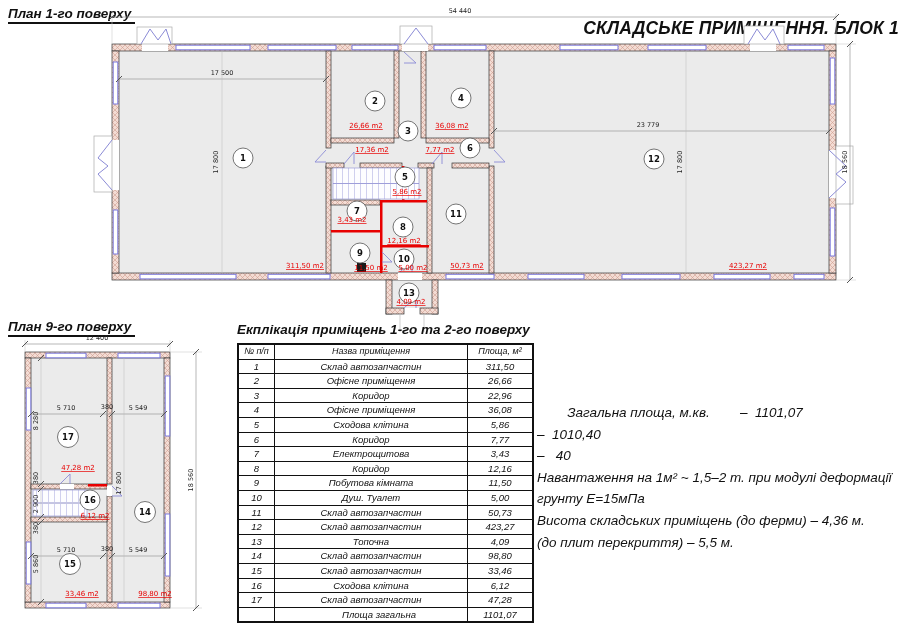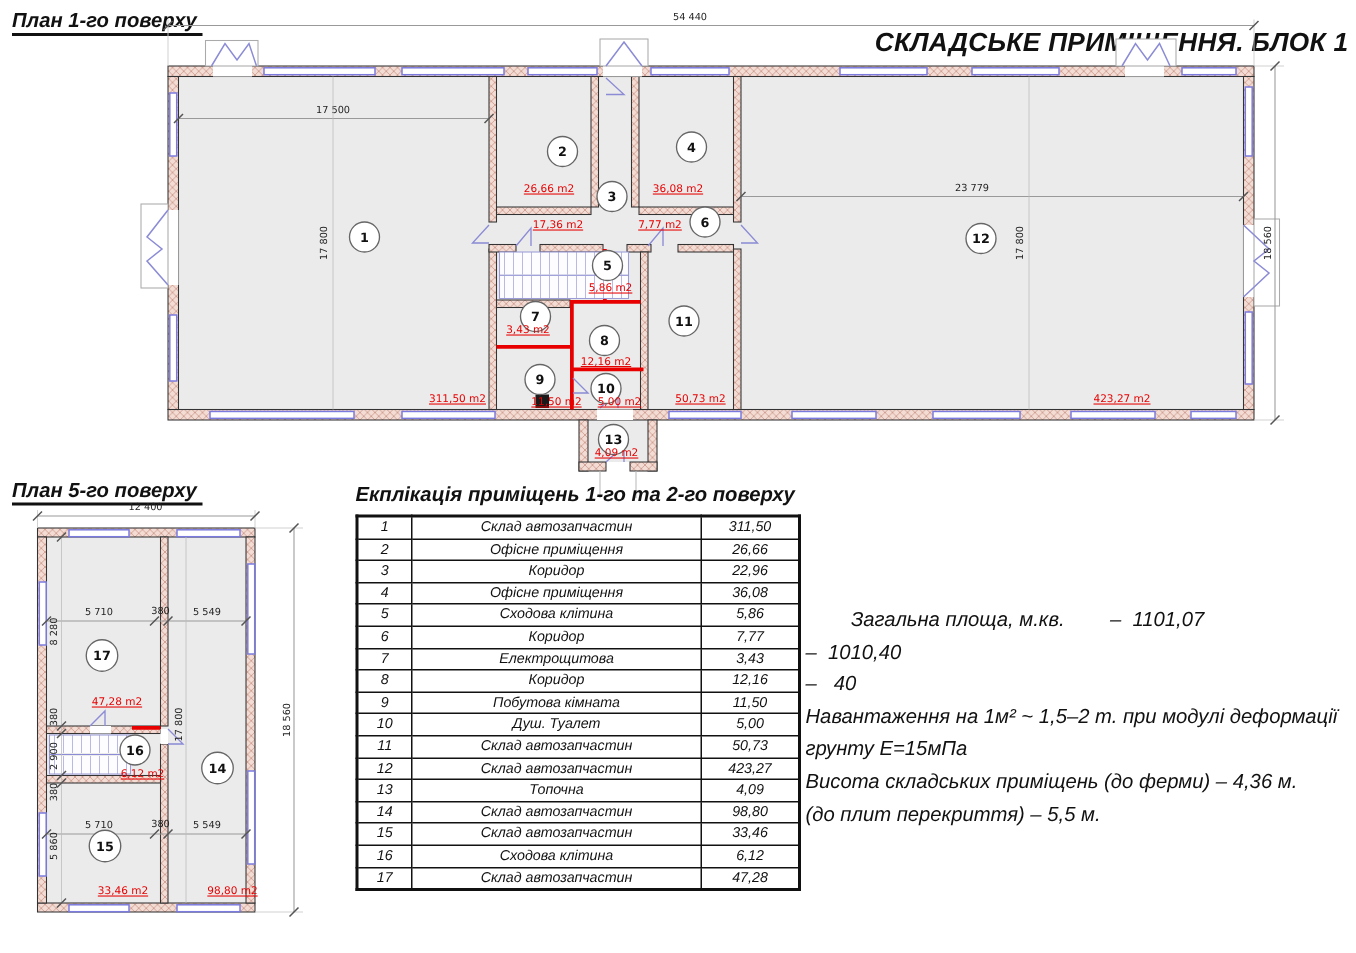--- a/index.html
+++ b/index.html
@@ -267,21 +267,21 @@
       <text class="area" x="352" y="222">3,43 m2</text>
       <text class="area" x="404" y="243">12,16 m2</text>
       <text class="area" x="371" y="270">11,50 m2</text>
       <text class="area" x="413" y="270">5,00 m2</text>
       <text class="area" x="467" y="268">50,73 m2</text>
       <text class="area" x="748" y="268">423,27 m2</text>
       <text class="area" x="411" y="304">4,09 m2</text>
     </g>
   </svg>
 
-  <div id="plan2-label" class="plan-label">План 5-го поверху</div>
+  <div id="plan2-label" class="plan-label">План 9-го поверху</div>
 
   <svg id="svg-plan2" width="230" height="317" viewBox="0 0 230 317">
     <g>
       <rect class="roomfill" x="31" y="40" width="133" height="244"></rect>
     </g>
     <g>
       <rect class="wall" x="25" y="34" width="145" height="6"></rect>
       <rect class="wall" x="25" y="284" width="145" height="6"></rect>
       <rect class="wall" x="25" y="40" width="6" height="244"></rect>
       <rect class="wall" x="164" y="40" width="6" height="244"></rect>
@@ -374,20 +374,25 @@
       <text class="area" x="95" y="200">6,12 m2</text>
       <text class="area" x="82" y="278">33,46 m2</text>
       <text class="area" x="155" y="278">98,80 m2</text>
     </g>
   </svg>
 
   <div class="tbl-wrap">
     <div class="tbl-title">Екплікація приміщень 1-го та 2-го поверху</div>
     <table class="xtable">
       <tbody>
+          <tr class="th">
+        <td class="c-num">№ п/п</td>
+        <td class="c-name" style="text-align:center;">Назва приміщення</td>
+        <td class="c-area">Площа, м²</td>
+      </tr>
       <tr>
             <td class="c-num">1</td>
             <td class="c-name">Склад автозапчастин</td>
             <td class="c-area">311,50</td>
           </tr>
       <tr>
             <td class="c-num">2</td>
             <td class="c-name">Офісне приміщення</td>
             <td class="c-area">26,66</td>
           </tr>
@@ -459,20 +464,25 @@
       <tr>
             <td class="c-num">16</td>
             <td class="c-name">Сходова клітина</td>
             <td class="c-area">6,12</td>
           </tr>
       <tr>
             <td class="c-num">17</td>
             <td class="c-name">Склад автозапчастин</td>
             <td class="c-area">47,28</td>
           </tr>
+      <tr class="total">
+        <td class="c-num"></td>
+        <td class="c-name">Площа загальна</td>
+        <td class="c-area">1101,07</td>
+      </tr>
     </tbody>
       </table>
   </div>
 
   <div class="notes">
     <div class="kv">
       <span class="kv-l">Загальна площа, м.кв.</span>
       <span class="kv-v">–  1101,07</span>
     </div>
     <div class="kv">

